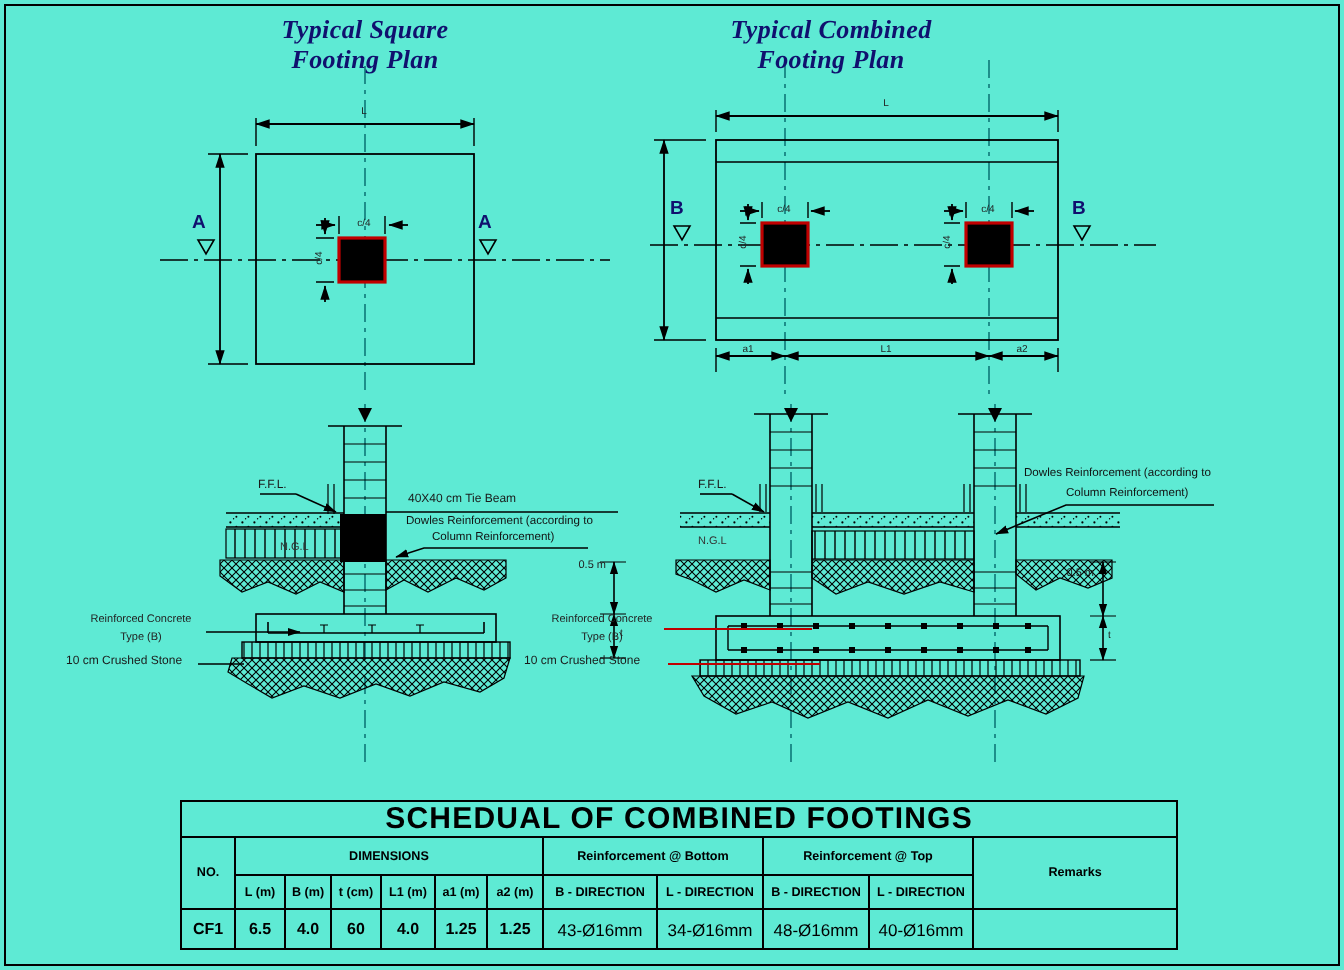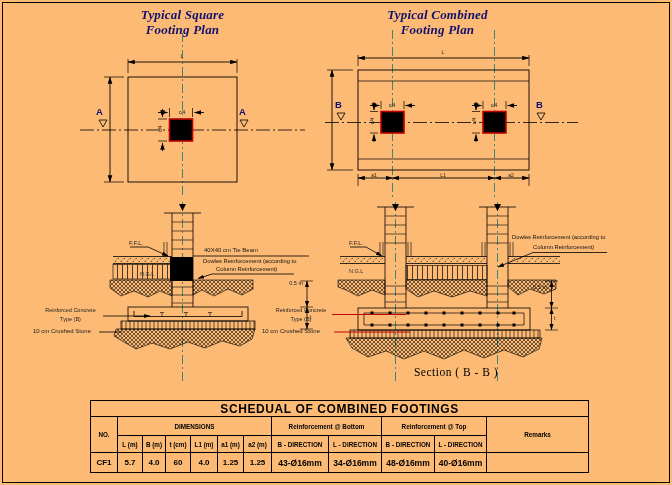--- a/index.html
+++ b/index.html
@@ -1,39 +1,39 @@
 <!DOCTYPE html>
 <html><head>
 <meta charset="utf-8">
 <style>
   html,body{margin:0;padding:0;background:#fff;}
-  .sheet{position:relative;width:672px;height:485px;background:#fdba74;overflow:hidden;
+  .sheet{position:relative;width:672px;height:485px;background:#5eead4;overflow:hidden;
          font-family:"Liberation Sans",sans-serif;color:#000;}
   .frame{position:absolute;left:2px;top:2px;width:666px;height:479px;border:1px solid #000;}
   svg{position:absolute;left:0;top:0;}
   .lbl{position:absolute;white-space:nowrap;color:#111;font-family:"Liberation Sans",sans-serif;}
   .pre{white-space:pre-line;}
   .ctr{text-align:center;}
   .rgt{text-align:right;}
   .plan-title{font:bold italic 13px "Liberation Serif",serif;color:#10106e;line-height:1.12;letter-spacing:.2px;}
   .marker{font:bold 9.5px "Liberation Sans",sans-serif;color:#10106e;}
   .tiny{font-size:5px;color:#222;}
   .small{font-size:5.5px;color:#222;}
   .note{font-size:6px;color:#1a1a1a;}
   .rot{transform:rotate(-90deg);transform-origin:center;}
   .sec-title{font:11.5px "Liberation Serif",serif;color:#000;letter-spacing:.5px;}
   
   .sched{position:absolute;left:90px;top:400px;width:498px;border-collapse:collapse;table-layout:fixed;}
   .sched td{border:1px solid #000;padding:0;text-align:center;vertical-align:middle;overflow:hidden;
             font-family:"Liberation Sans",sans-serif;}
-  .t-title{height:15px;font-size:12px;font-weight:bold;letter-spacing:.6px;}
+  .t-title{height:15px;font-size:15px;font-weight:bold;letter-spacing:.6px;}
   .t-grp{height:19px;font-size:6.3px;font-weight:bold;}
   .t-sub{height:17px;font-size:6.3px;font-weight:bold;}
   .t-dat{height:20px;font-size:8px;font-weight:bold;}
-  .t-reinf{font-size:8.5px;font-weight:bold;margin-top:16px;}
+  .t-reinf{font-size:8.5px;font-weight:normal;margin-top:16px;}
 </style>
 </head>
 <body>
 
 <div class="sheet">
   <div class="frame"></div>
 
   <svg width="672" height="485" viewBox="0 0 672 485">
     <defs>
       <marker id="ar" markerWidth="9" markerHeight="7" refX="7.6" refY="3.5" orient="auto-start-reverse">
@@ -210,21 +210,21 @@
       <path d="M545,330 H558" stroke-width="0.6"></path>
       <path d="M551.5,308 V330" marker-start="url(#ar)" marker-end="url(#ar)"></path>
 
       <path d="M332,314.5 H406" stroke="#c00000" stroke-width="1.1"></path>
       <path d="M334,332 H410" stroke="#c00000" stroke-width="1.1"></path>
     </g>
   </svg>
 
   <div class="lbl plan-title ctr pre" style="left:120px;top:8px;width:125px;">Typical Square
 Footing Plan</div>
-  <div class="lbl plan-title ctr pre" style="left:375px;top:8px;width:125px;">Typical Combined
+  <div class="lbl plan-title ctr pre" style="left:353px;top:8px;width:125px;">Typical Combined
 Footing Plan</div>
 
   <div class="lbl marker" style="left:96px;top:106px;">A</div>
   <div class="lbl marker" style="left:239px;top:106px;">A</div>
   <div class="lbl marker" style="left:335px;top:99px;">B</div>
   <div class="lbl marker" style="left:536px;top:99px;">B</div>
 
   <div class="lbl tiny ctr" style="left:176px;top:53px;width:12px;">L</div>
   <div class="lbl tiny ctr" style="left:437px;top:49px;width:12px;">L</div>
 
@@ -252,21 +252,20 @@
 
   <div class="lbl note" style="left:349px;top:239.5px;">F.F.L.</div>
   <div class="lbl" style="left:512px;top:234px;font-size:5.8px;">Dowles Reinforcement (according to</div>
   <div class="lbl" style="left:533px;top:243.5px;font-size:5.8px;">Column Reinforcement)</div>
   <div class="lbl small" style="left:349px;top:268px;color:#333;">N.G.L</div>
   <div class="lbl small rgt" style="left:527px;top:284px;width:20px;">0.5 m</div>
   <div class="lbl tiny" style="left:554px;top:315px;">t</div>
   <div class="lbl small ctr pre" style="left:267px;top:306px;width:68px;line-height:1.7;">Reinforced Concrete
 Type (B)</div>
   <div class="lbl note" style="left:262px;top:328px;">10 cm Crushed Stone</div>
-  <div class="lbl sec-title ctr" style="left:396px;top:366px;width:120px;">Section ( B - B )</div>
 
   <table class="sched">
     <colgroup>
       <col style="width:27px">
         <col style="width:25px">
         <col style="width:23px">
         <col style="width:25px">
       <col style="width:27px">
         <col style="width:26px">
         <col style="width:28px">
@@ -294,21 +293,21 @@
       <td>L1 (m)</td>
       <td>a1 (m)</td>
       <td>a2 (m)</td>
       <td>B - DIRECTION</td>
       <td>L - DIRECTION</td>
       <td>B - DIRECTION</td>
       <td>L - DIRECTION</td>
     </tr>
     <tr class="t-dat">
       <td>CF1</td>
-      <td>5.7</td>
+      <td>6.5</td>
       <td>4.0</td>
       <td>60</td>
       <td>4.0</td>
       <td>1.25</td>
       <td>1.25</td>
       <td class="t-reinf">43-Ø16mm</td>
       <td class="t-reinf">34-Ø16mm</td>
       <td class="t-reinf">48-Ø16mm</td>
       <td class="t-reinf">40-Ø16mm</td>
       <td></td>

